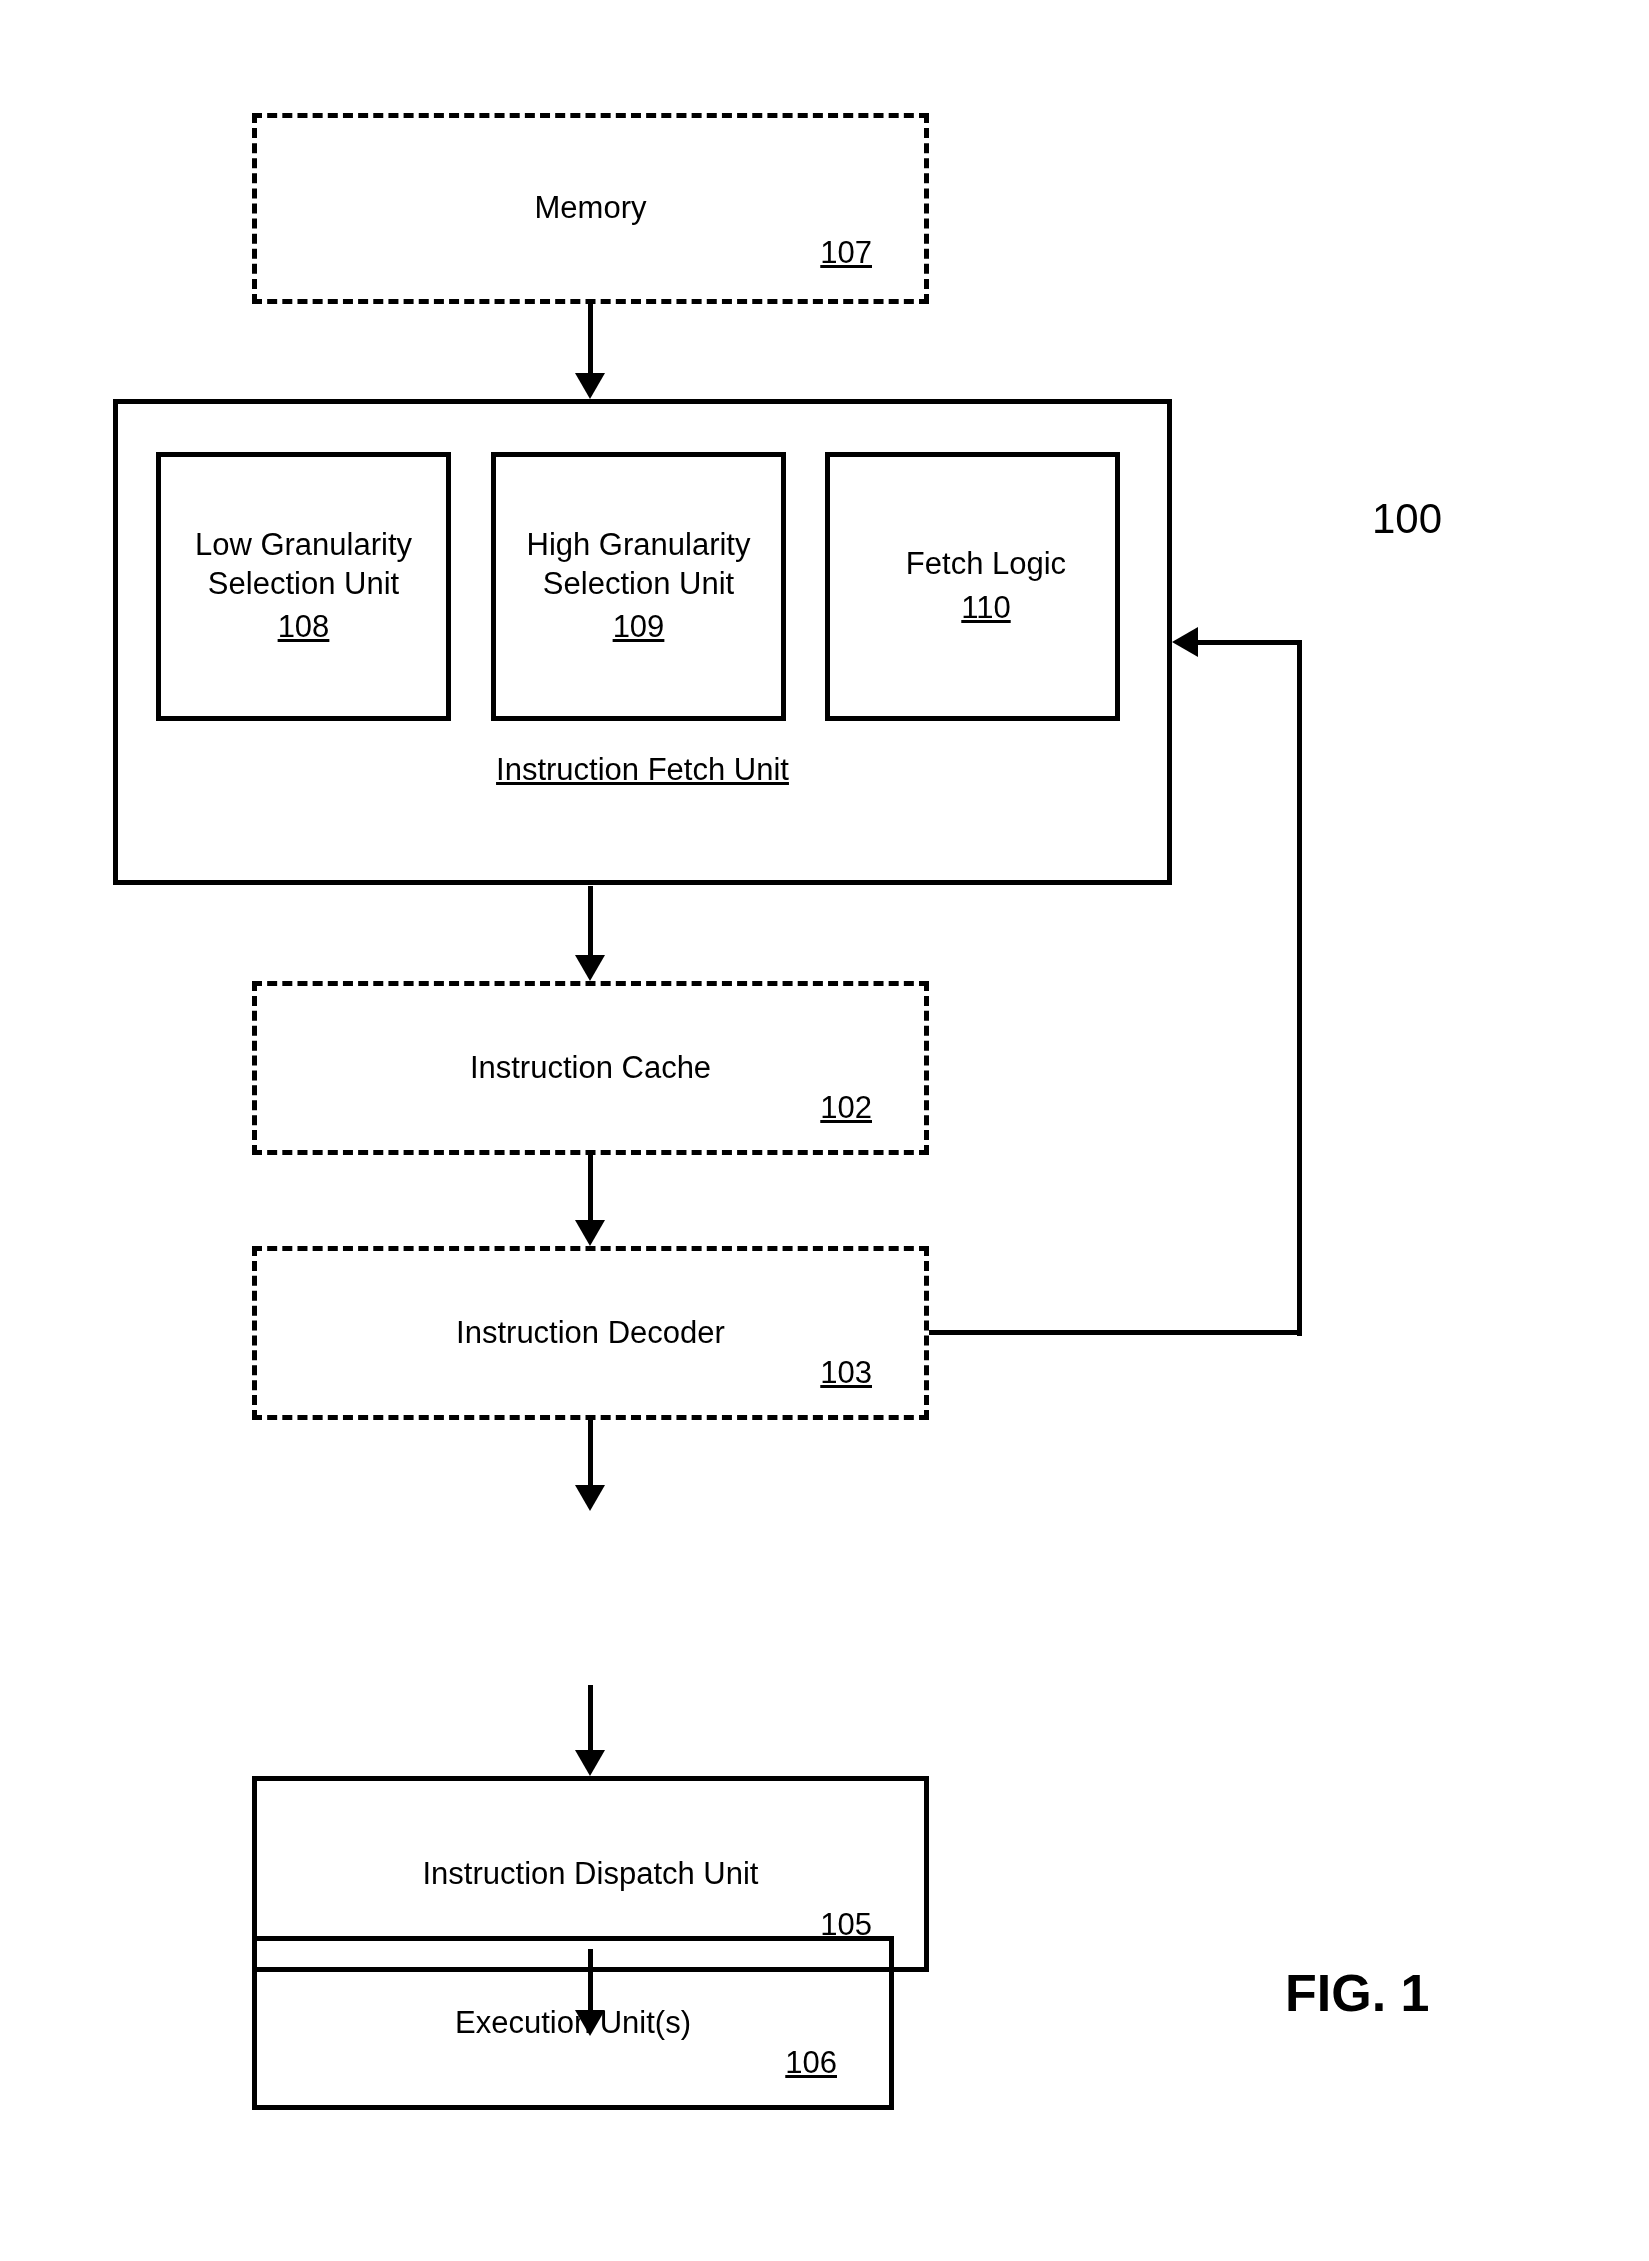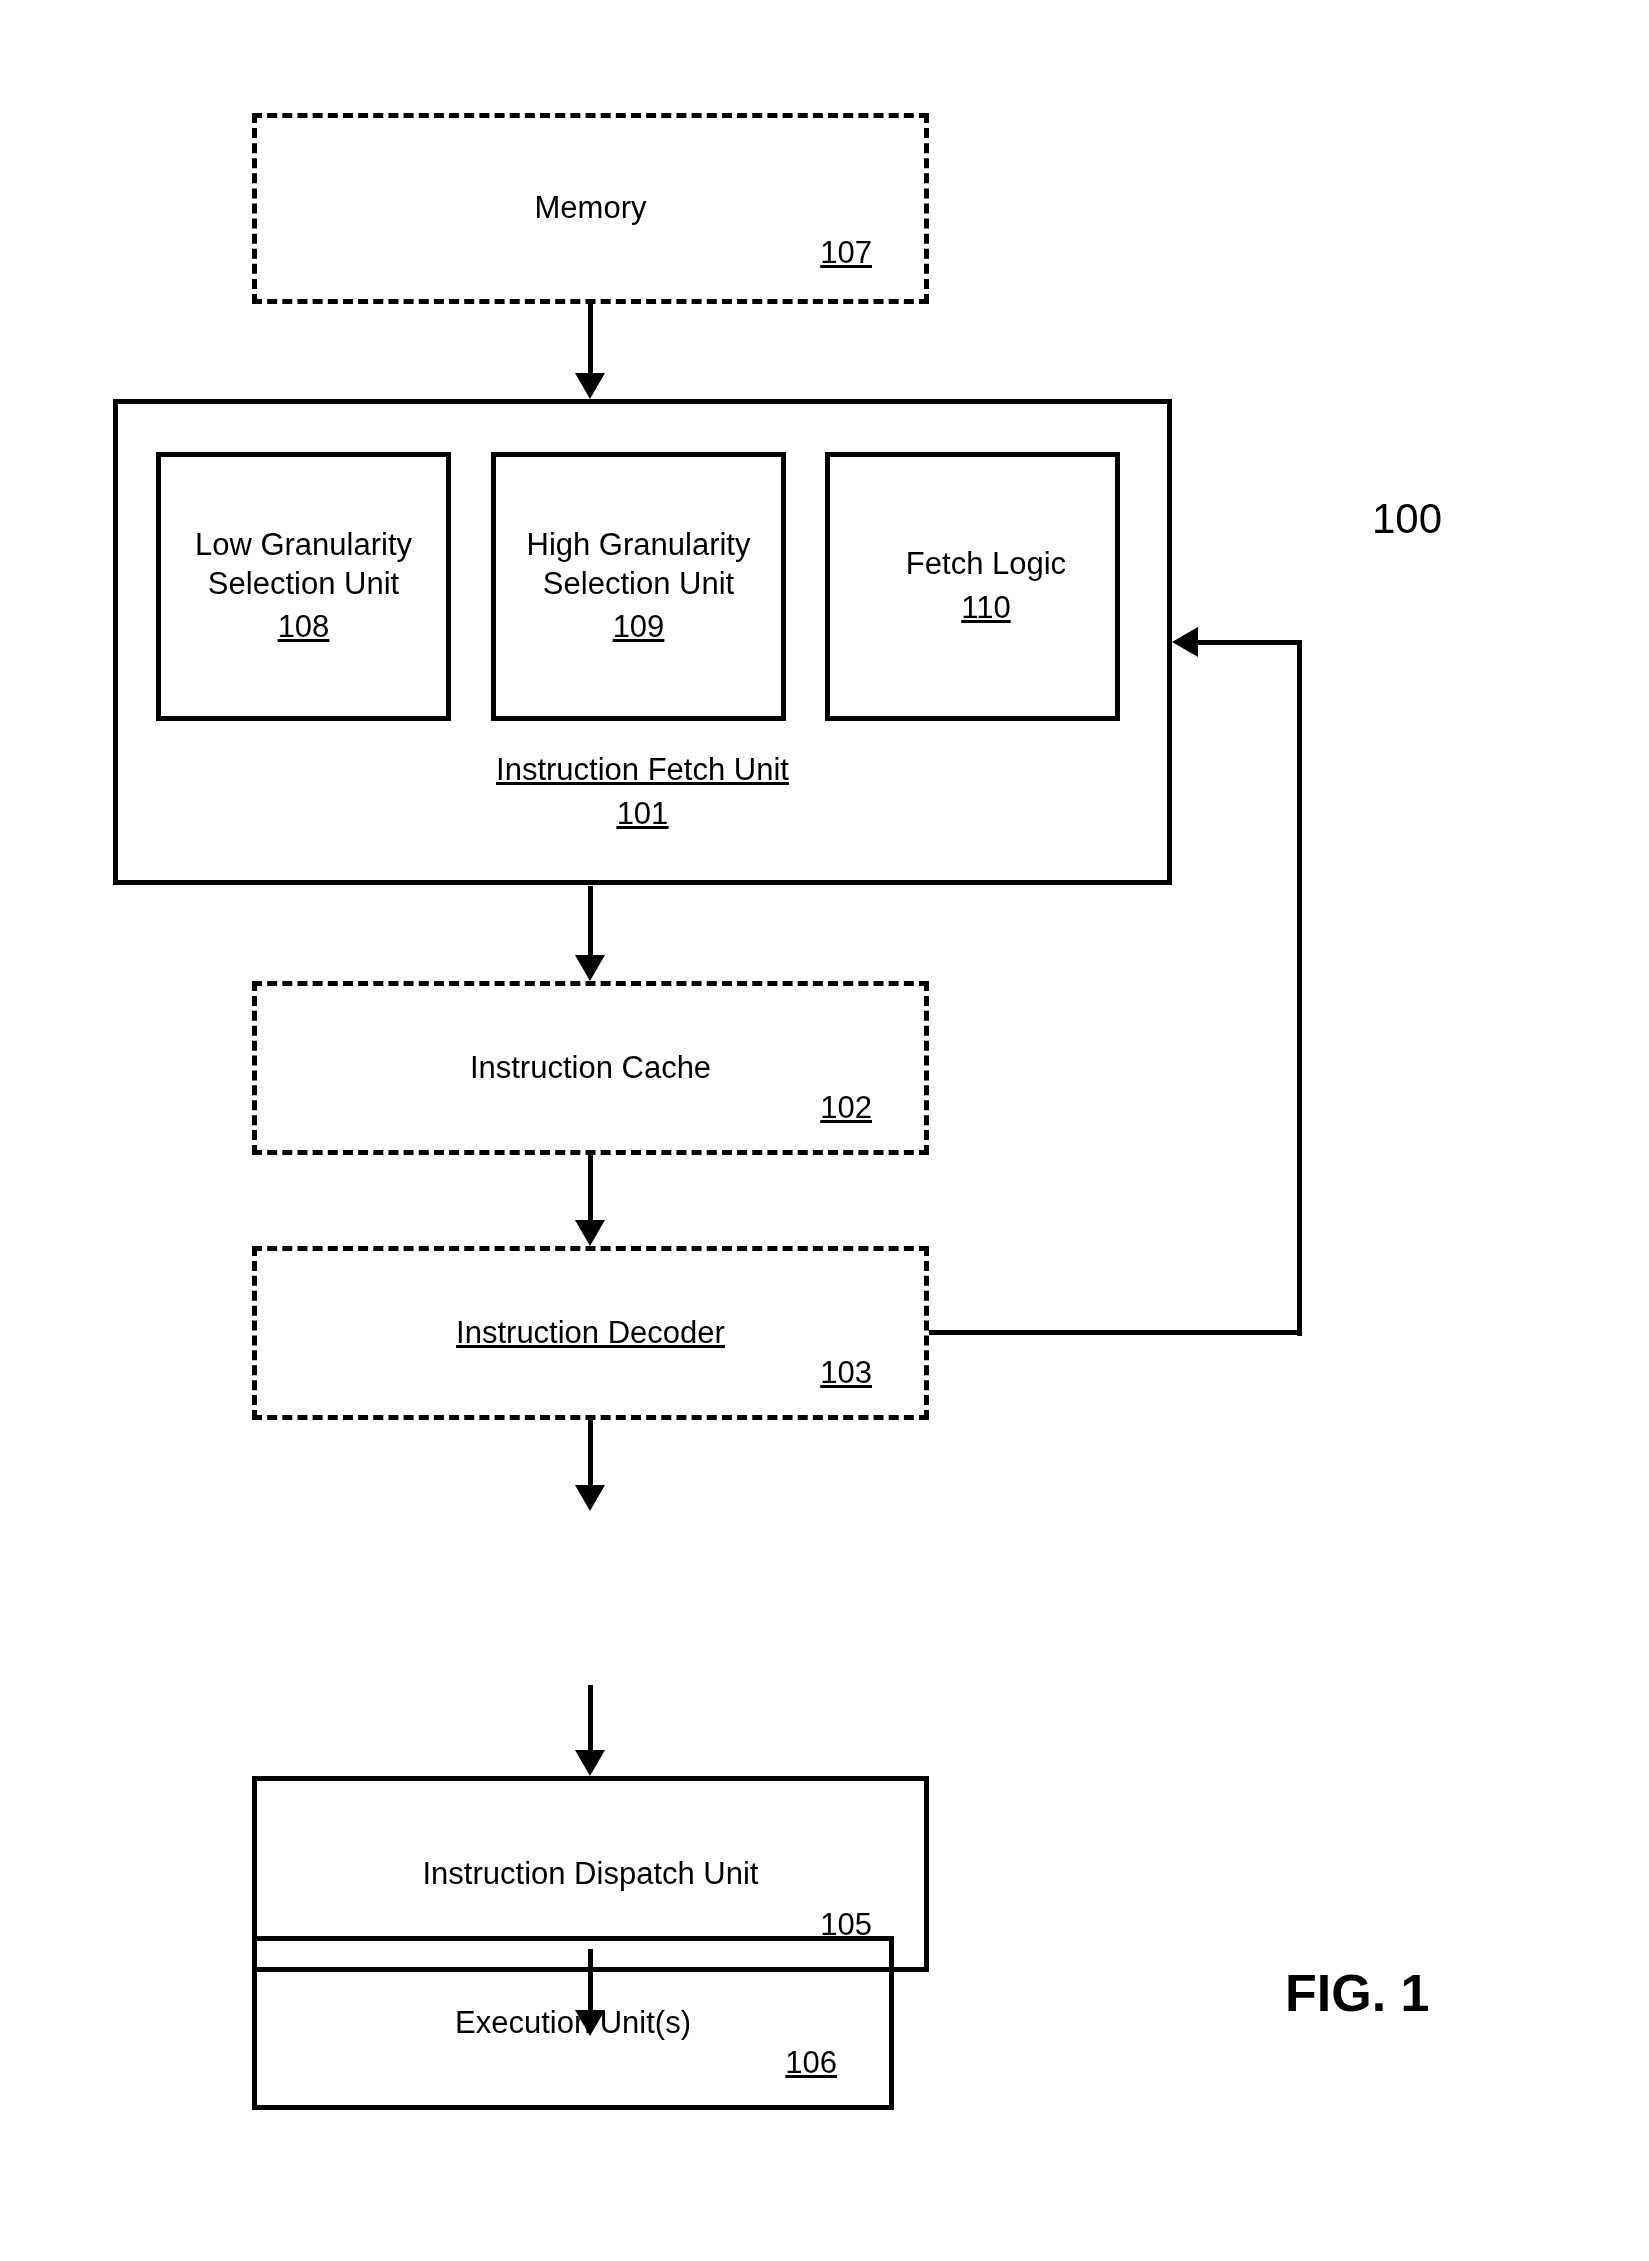--- a/index.html
+++ b/index.html
@@ -68,21 +68,20 @@
     <span class="refnum-corner" style="right:52px; bottom:26px;">107</span>
   </div>
 
   <div class="v-line" style="left:588px; top:304px; height:69px;"></div>
   <div class="arrow-down" style="left:575px; top:373px;"></div>
 
   <div class="box solid" style="left:113px; top:399px; width:1059px; height:486px;">
 
     <div class="unit-title" style="top:347px;">
       <div>Instruction Fetch Unit</div>
-      <div class="refnum">101</div>
     </div>
   </div>
 
   <div class="box solid" style="left:156px; top:452px; width:295px; height:269px;">
     <div class="label-block">
       <span style="width:243px;">Low Granularity Selection Unit</span>
       <span class="refnum">108</span>
     </div>
   </div>
 
@@ -104,21 +103,21 @@
   <div class="arrow-down" style="left:575px; top:955px;"></div>
 
   <div class="box dashed" style="left:252px; top:981px; width:677px; height:174px;">
     <span>Instruction Cache</span>
     <span class="refnum-corner" style="right:52px; bottom:22.6px;text-align:center;">102</span>
   </div>
 
   <div class="v-line" style="left:588px; top:1155px; height:65px;"></div>
   <div class="arrow-down" style="left:575px; top:1220px;"></div>
 
-  <div class="box dashed" style="left:252px; top:1246px; width:677px; height:174px;text-decoration:underline;">
+  <div class="box dashed" style="left:252px; top:1246px; width:677px; height:174px;">
     <span>Instruction Decoder</span>
     <span class="refnum-corner" style="right:52px; bottom:22.6px;">103</span>
   </div>
 
   <div class="v-line" style="left:588px; top:1420px; height:65px;"></div>
   <div class="arrow-down" style="left:575px; top:1485px;"></div>
 
 
   <div class="v-line" style="left:588px; top:1685px; height:65px;"></div>
   <div class="arrow-down" style="left:575px; top:1750px;"></div>

